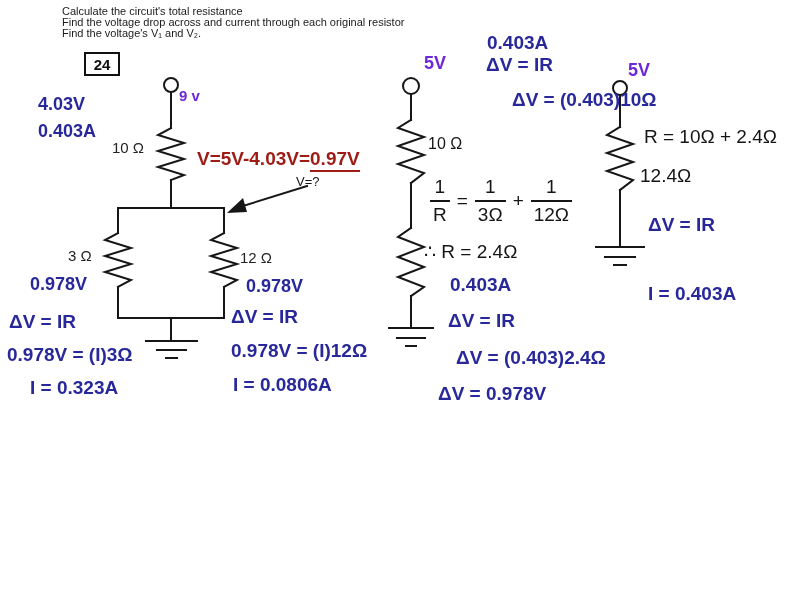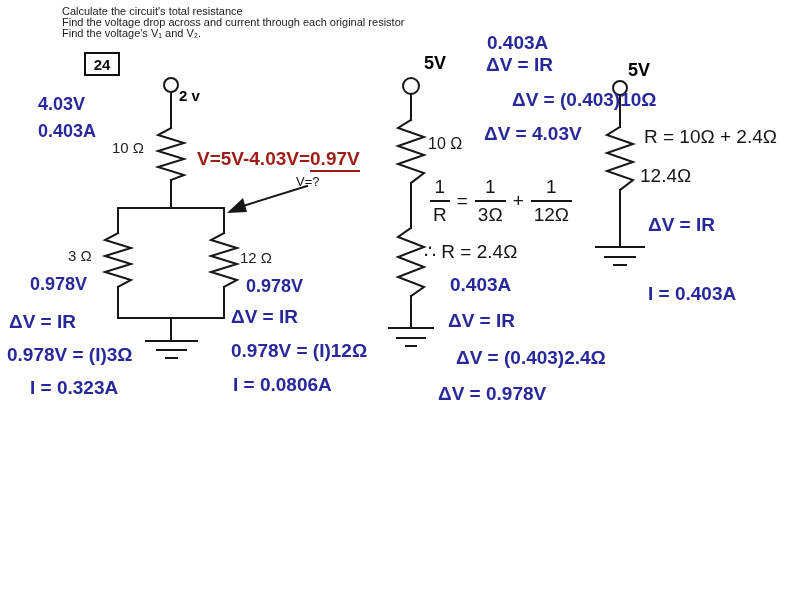--- a/index.html
+++ b/index.html
@@ -11,21 +11,21 @@
           display:flex;align-items:center;justify-content:center;font-weight:bold;font-size:15px;color:#111;}
   .blue{color:var(--blue);font-weight:bold;}
   .red{color:var(--red);font-weight:bold;}
   .ink{color:var(--ink);}
   .fs19{font-size:19px;}
   .fs18{font-size:18px;}
   .fs16{font-size:16px;}
   .fs15{font-size:15px;}
   .fs13{font-size:13px;}
   .lbl{font-size:15px;color:#222;font-weight:400;}
-  .src{font-weight:600;color:#000000;}
+  .src{font-weight:600;color:#6d28d9;}
   .u{border-bottom:2px solid currentColor;padding-bottom:1px;text-align:center;}
   .eqrow{position:absolute;display:flex;align-items:center;gap:7px;color:#151515;font-weight:500;font-size:19px;}
   .frac{display:inline-flex;flex-direction:column;align-items:center;}
   .frac .num{display:block;padding:0 2px 2px 2px;}
   .frac .den{display:block;border-top:2px solid #151515;padding:2px 3px 0 3px;}
   svg .wire{stroke:#161616;stroke-width:2;fill:none;stroke-linecap:square;}
   svg .node{fill:#fff;stroke:#161616;stroke-width:2;}
   svg .ah{fill:#161616;stroke:none;}
 </style>
 </head>
@@ -88,40 +88,39 @@
         <line class="wire" x1="596" y1="247" x2="644" y2="247"></line>
         <line class="wire" x1="605" y1="257" x2="635" y2="257"></line>
         <line class="wire" x1="614" y1="265" x2="626" y2="265"></line>
       </g>
     </g>
   </svg>
 
   <div class="t blue fs18" style="left:38px;top:95px">4.03V</div>
   <div class="t blue fs18" style="left:38px;top:122px">0.403A</div>
   <div class="t lbl" style="left:112px;top:140px">10 Ω</div>
-  <div class="t src fs15" style="left:179px;top:88px">2 v</div>
+  <div class="t src fs15" style="left:179px;top:88px">9 v</div>
   <div class="t red fs19" style="left:197px;top:149px"><span>V=5V-4.03V=</span><span class="u">0.97V</span></div>
   <div class="t ink fs13" style="left:296px;top:175px">V=?</div>
   <div class="t lbl" style="left:68px;top:248px">3 Ω</div>
   <div class="t lbl" style="left:240px;top:250px">12 Ω</div>
   <div class="t blue fs18" style="left:30px;top:275px">0.978V</div>
   <div class="t blue fs18" style="left:246px;top:277px">0.978V</div>
   <div class="t blue fs19" style="left:9px;top:312px">ΔV = IR</div>
   <div class="t blue fs19" style="left:7px;top:345px">0.978V = (I)3Ω</div>
   <div class="t blue fs19" style="left:30px;top:378px">I = 0.323A</div>
   <div class="t blue fs19" style="left:231px;top:307px">ΔV = IR</div>
   <div class="t blue fs19" style="left:231px;top:341px">0.978V = (I)12Ω</div>
   <div class="t blue fs19" style="left:233px;top:375px">I = 0.0806A</div>
 
   <div class="t src fs18" style="left:424px;top:54px">5V</div>
   <div class="t ink fs16" style="left:428px;top:136px">10 Ω</div>
   <div class="t blue fs19" style="left:487px;top:33px">0.403A</div>
   <div class="t blue fs19" style="left:486px;top:55px">ΔV = IR</div>
   <div class="t blue fs19" style="left:512px;top:90px">ΔV = (0.403)10Ω</div>
-  <div class="t blue fs19" style="left:484px;top:124px">ΔV = 4.03V</div>
 
   <div class="eqrow" style="left:430px;top:176px">
     <span class="frac">
         <span class="num">1</span>
         <span class="den">R</span>
       </span>
     <span>=</span>
     <span class="frac">
         <span class="num">1</span>
         <span class="den">3Ω</span>

